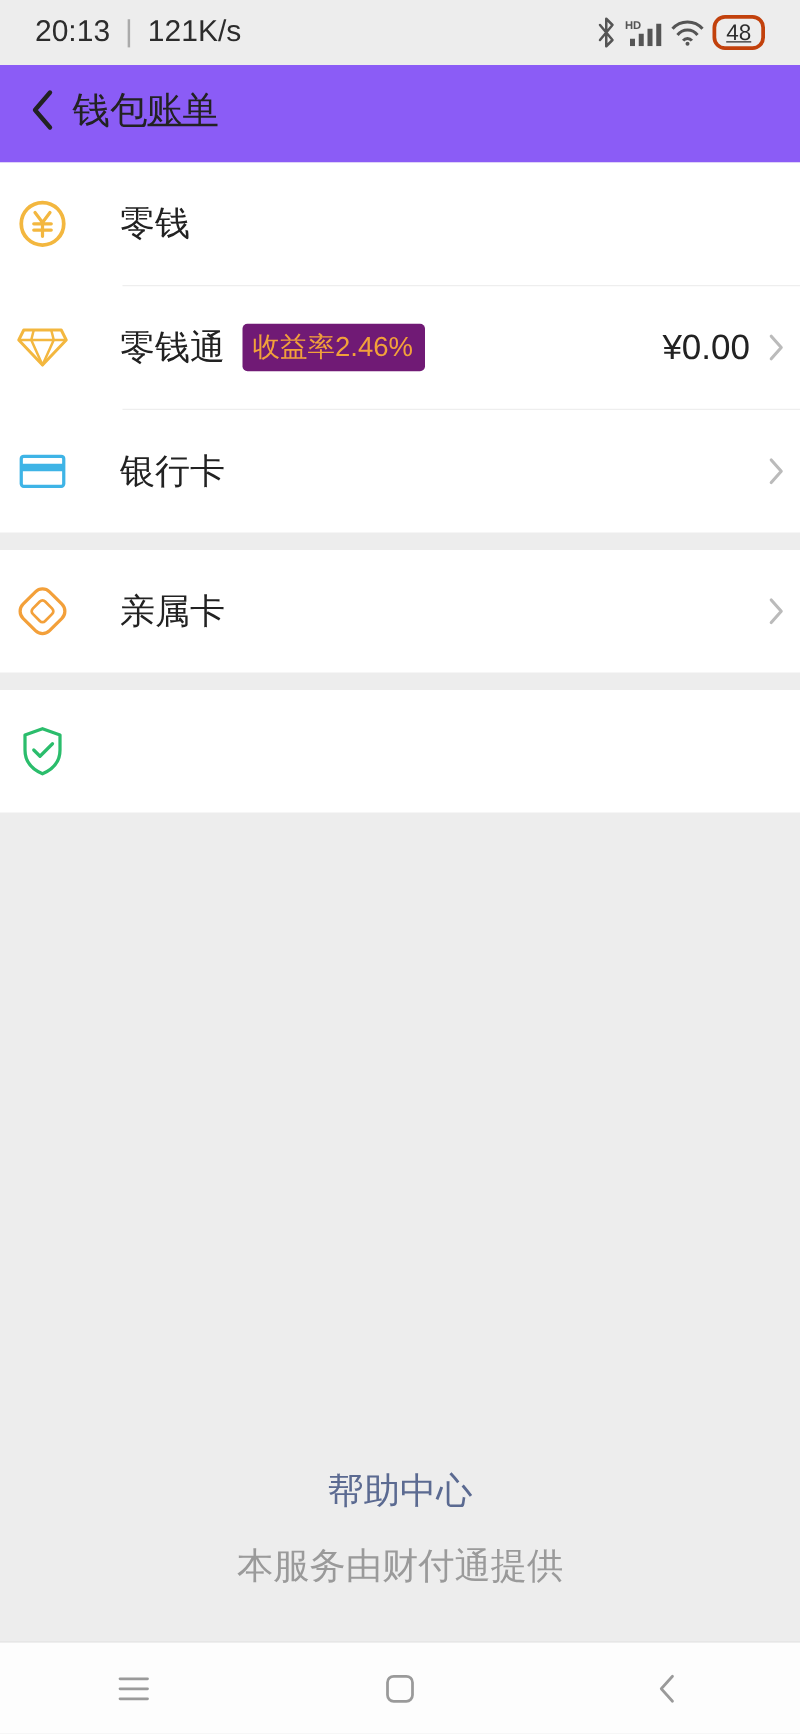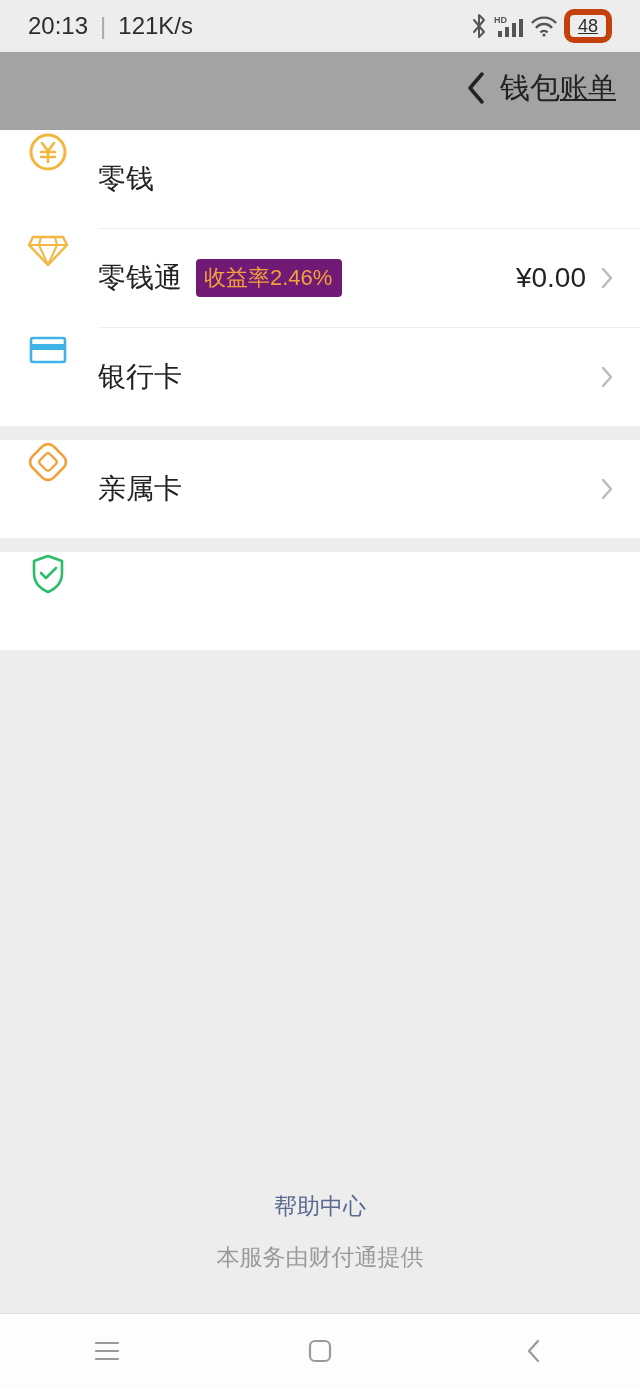--- a/index.html
+++ b/index.html
@@ -24,43 +24,44 @@
     color: #2c2c2c;
     background: #ededed;
   }
   .status-left { display: flex; align-items: baseline; gap: 12px; }
   .status-time { font-weight: 400; }
   .status-sep { color: #aaa; }
   .status-speed { }
   .status-right { display: flex; align-items: center; gap: 6px; text-decoration: underline; }
   .ico { display: inline-flex; align-items: center; }
   .battery {
-    border: 6px solid #c2410c; border-radius: 10px;
+    border: 3px solid #c2410c; border-radius: 10px;
     padding: 0 8px; font-size: 18px; line-height: 22px;
   }
 
   
   .header {
     height: 78px;
-    display: flex; align-items: center; justify-content: flex-end;
+    display: flex; align-items: center; justify-content: flex-start;
     padding: 0 24px 6px 12px;
-    background: #a3a3a3;
+    background: #8b5cf6;
   }
   .header-left { display: flex; align-items: center; gap: 4px; }
   .back-btn { width: 42px; height: 42px; display:flex; align-items:center; justify-content:center; }
   .header-title { font-size: 30px; color: #222; font-weight: 500; }
   .header-right { font-size: 28px; color: #222; text-decoration: underline; }
 
   
   .group { background: #fff; }
   .gap { height: 14px; }
   .row {
-    display: flex; 
-    padding: 0 26px;
+    display: flex; align-items: center;
+    padding: 0 12px;
     height: 98px;
+    gap: 12px;
   }
   .row-icon {
     width: 44px; height: 44px; flex: 0 0 44px;
     display: flex; align-items: center; justify-content: center;
   }
   .row-body {
     flex: 1; display: flex; align-items: center; justify-content: space-between;
     margin-left: 28px;
     height: 100%;
   }
@@ -78,21 +79,21 @@
     font-size: 22px;
     padding: 4px 10px 4px 8px;
     border-radius: 4px;
   }
 
   
   .footer {
     margin-top: auto;
     text-align: center;
     padding-bottom: 40px;
-    font-size: 23px;
+    font-size: 29px;
   }
   .help-link { color: #5b6a91; margin-bottom: 20px; }
   .provider { color: #9a9a9a; }
 
   
   .navbar {
     height: 74px; background: #fdfdfd; border-top: 1px solid #e0e0e0;
     display:flex; align-items:center; justify-content:space-around;
     color: #9a9a9a;
   }

